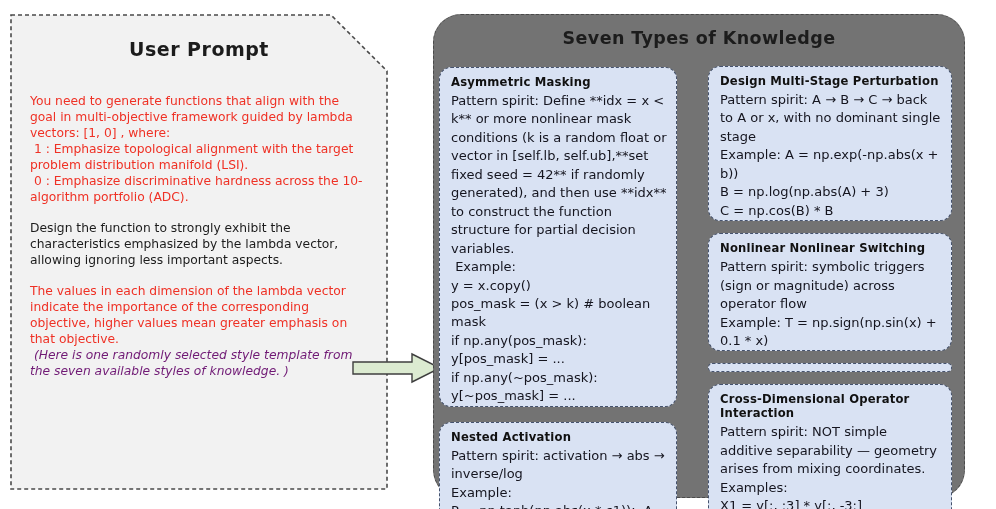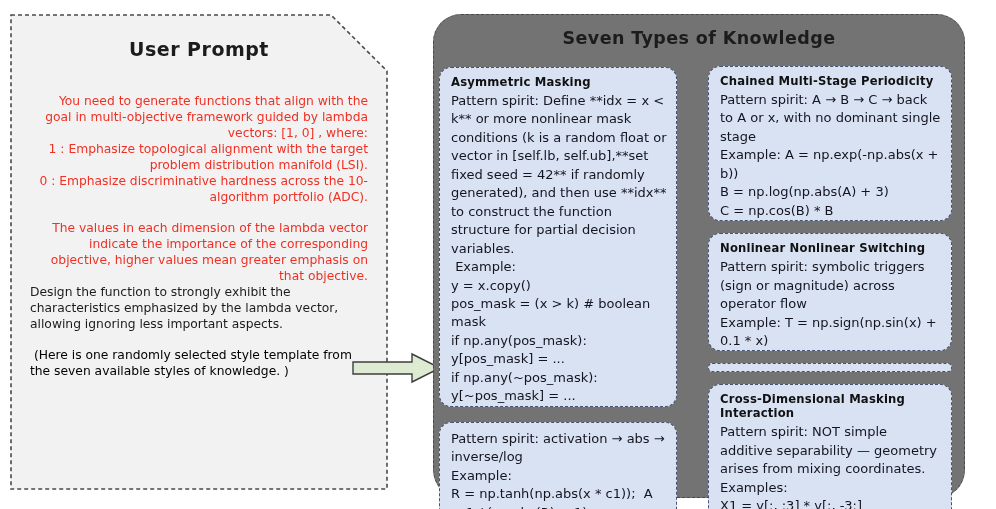--- a/index.html
+++ b/index.html
@@ -12,22 +12,22 @@
   
   .left-panel { position:absolute; left:10px; top:14px; width:378px; height:476px; }
   .left-panel svg.panel-shape { position:absolute; left:0; top:0; }
   .left-panel .content {
     position:absolute; left:0; top:0; width:100%; height:100%;
     box-sizing:border-box; padding:24px 20px 0 20px;
   }
   .lp-title { font-size:19px; font-weight:700; letter-spacing:0.5px; margin-bottom:34px;text-align:center; }
   .para { font-size:12.3px; line-height:1.3; white-space:pre-wrap; margin:0 0 15px 0; }
   .para.black { color:#1c1c1c; }
-  .para.red   { color:#ef3125;text-align:right; }
-  .para.blue  { color:#000000; }
+  .para.red   { color:#ef3125; }
+  .para.blue  { color:#701a75;font-style:italic; }
   .para.no-gap { margin-bottom:0; }
 
   
   .arrow-wrap { position:absolute; left:352px; top:352px; width:90px; height:32px; }
 
   
   .right-panel {
     position:absolute; left:433px; top:14px; width:532px; height:484px;
     box-sizing:border-box; background:#737373;
     border:1.6px dashed #4a4a4a; border-radius:28px;
@@ -55,22 +55,22 @@
 
   <div class="left-panel">
     <svg class="panel-shape" width="378" height="476" viewBox="0 0 378 476">
       <polygon points="1,1 321,1 377,57 377,475 1,475" fill="#f2f2f2" stroke="#4a4a4a" stroke-width="1.6" stroke-dasharray="4 3"></polygon>
     </svg>
     <div class="content">
       <div class="lp-title">User Prompt</div>
       <p class="para red">You need to generate functions that align with the goal in multi-objective framework guided by lambda vectors: [1, 0] , where:
  1 : Emphasize topological alignment with the target problem distribution manifold (LSI).
  0 : Emphasize discriminative hardness across the 10-algorithm portfolio (ADC).</p>
+      <p class="para black">Design the function to strongly exhibit the characteristics emphasized by the lambda vector, allowing ignoring less important aspects.</p>
       <p class="para red no-gap">The values in each dimension of the lambda vector indicate the importance of the corresponding objective, higher values mean greater emphasis on that objective.</p>
-      <p class="para black">Design the function to strongly exhibit the characteristics emphasized by the lambda vector, allowing ignoring less important aspects.</p>
       <p class="para blue"> (Here is one randomly selected style template from the seven available styles of knowledge. )</p>
     </div>
   </div>
 
   <div class="arrow-wrap">
     <svg width="90" height="32" viewBox="0 0 90 32">
       <polygon points="1,10 60,10 60,2 88,16 60,30 60,22 1,22" fill="#dcebd1" stroke="#3f3f3f" stroke-width="1.4"></polygon>
     </svg>
   </div>
 
@@ -83,46 +83,47 @@
         <div class="kbox-body">Pattern spirit: Define **idx = x &lt; k** or more nonlinear mask conditions (k is a random float or vector in [self.lb, self.ub],**set fixed seed = 42** if randomly generated), and then use **idx** to construct the function structure for partial decision variables.
  Example:
 y = x.copy()
 pos_mask = (x &gt; k) # boolean mask
 if np.any(pos_mask):
 y[pos_mask] = ...
 if np.any(~pos_mask):
 y[~pos_mask] = ...</div>
       </div>
       <div class="kbox">
+        <div class="kbox-title">Nested Activation</div>
         <div class="kbox-body">Pattern spirit: activation → abs → inverse/log
 Example:
 R = np.tanh(np.abs(x * c1));  A = 1 / (np.abs(R) + 1)</div>
       </div>
       <div class="kbox">
         <div class="kbox-title">Polynomially Warped Periodicity</div>
       </div>
     </div>
 
     <div class="kcol kcol-right">
       <div class="kbox">
-        <div class="kbox-title">Chained Multi-Stage Periodicity</div>
+        <div class="kbox-title">Design Multi-Stage Perturbation</div>
         <div class="kbox-body">Pattern spirit: A → B → C → back to A or x, with no dominant single stage
 Example: A = np.exp(-np.abs(x + b))
 B = np.log(np.abs(A) + 3)
 C = np.cos(B) * B</div>
       </div>
       <div class="kbox">
         <div class="kbox-title">Nonlinear Nonlinear Switching</div>
         <div class="kbox-body">Pattern spirit: symbolic triggers (sign or magnitude) across operator flow
 Example: T = np.sign(np.sin(x) + 0.1 * x)</div>
       </div>
       <div class="kbox">
       </div>
       <div class="kbox">
-        <div class="kbox-title">Cross-Dimensional Masking Interaction</div>
+        <div class="kbox-title">Cross-Dimensional Operator Interaction</div>
         <div class="kbox-body">Pattern spirit: NOT simple additive separability — geometry arises from mixing coordinates.
 Examples:
 X1 = y[:, :3] * y[:, -3:]
 X2 = y[:, 0:3] * y[:, 1:4] # sliding-window coupling
 I = np.sum(X2, axis=1) # → reduces to (n,)</div>
       </div>
     </div>
   </div>
 
 </div>

